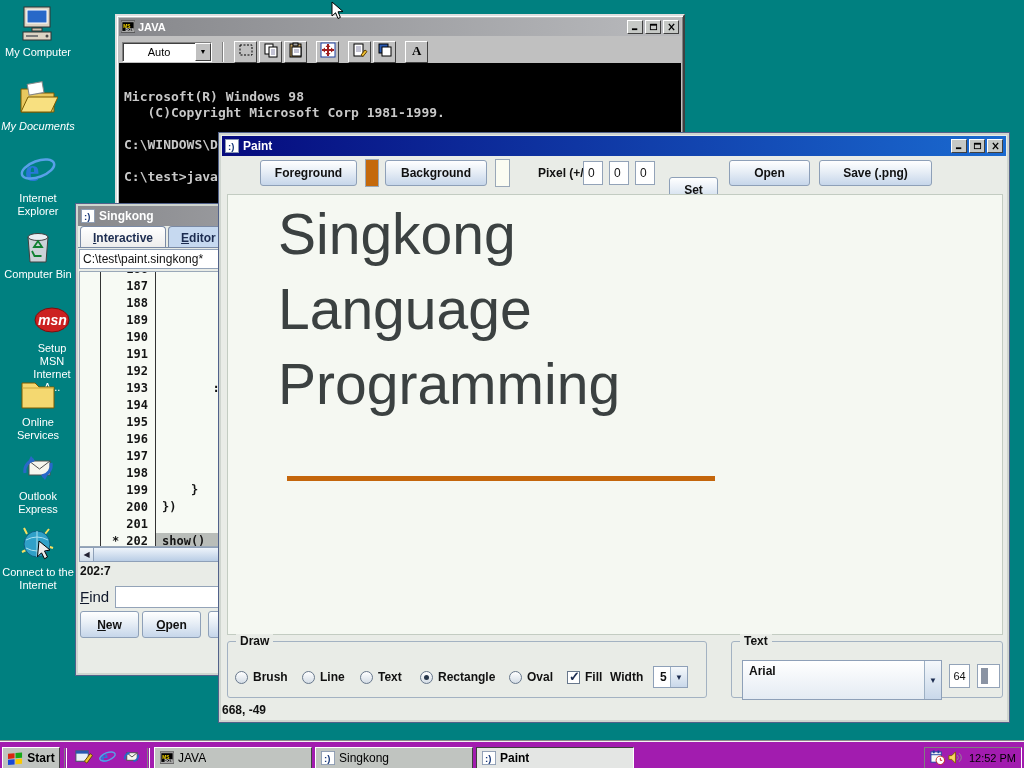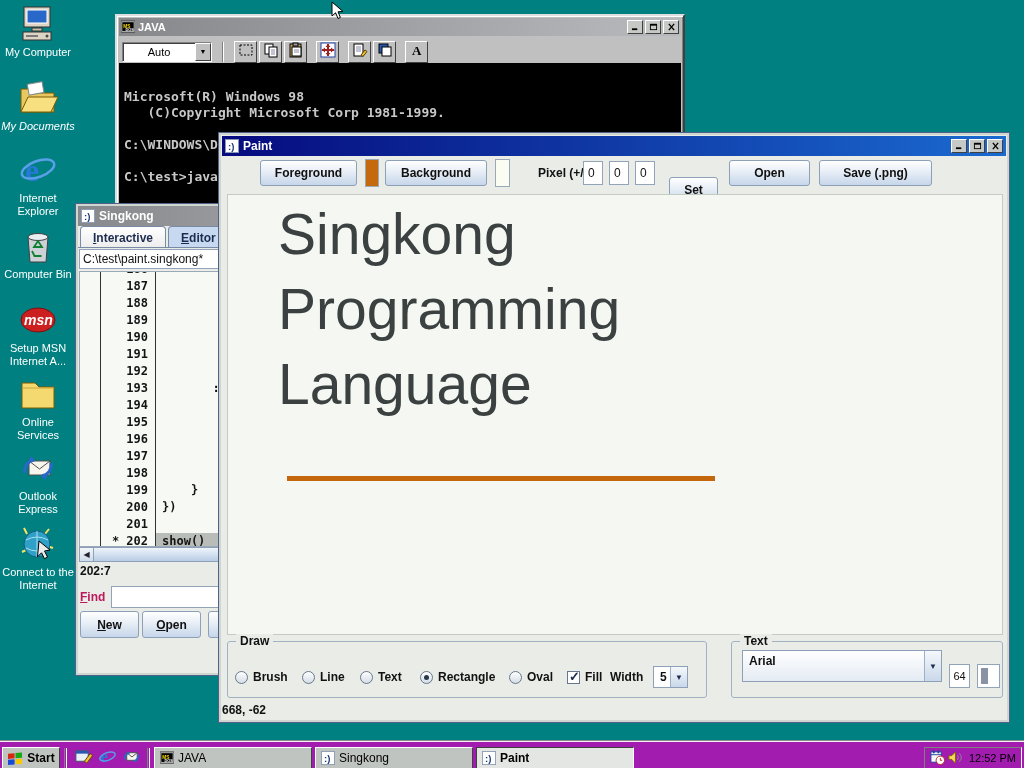--- a/index.html
+++ b/index.html
@@ -57,21 +57,21 @@
   #sk-rows { margin-top:-11px; }
   .erow { display:flex; height:17px; font-family:"DejaVu Sans Mono",monospace; font-weight:bold; font-size:12px; line-height:17px; color:#141414; padding-left:20px; }
   .enum { width:56px; text-align:right; padding-right:7px; border-left:1px solid #333; border-right:1px solid #333; }
   .ecode { flex:1; padding-left:6px; white-space:pre; }
   .ecode.cur { background:#b9bdb9; }
   #sk-hscroll { position:absolute; left:3px; right:3px; top:343px; height:15px; display:flex; }
   .harrow { width:15px; background:linear-gradient(#f2f6fa,#cfdcea); border:1px solid #8ea0b8; font-size:8px; color:#223; display:flex; align-items:center; justify-content:center; }
   .hthumb { flex:1; background:linear-gradient(#eef4fb,#b9cde5); border:1px solid #8ea0b8; border-left:none; }
   #sk-caret { position:absolute; left:4px; top:360px; font-weight:bold; font-size:12px; color:#111; }
   #sk-findrow { position:absolute; left:4px; right:3px; top:381px; height:23px; display:flex; align-items:center; gap:6px; }
-  #sk-findrow .flabel { font-weight:bold; font-size:12px; color:#be185d; }
+  #sk-findrow .flabel { font-weight:normal; font-size:15px; color:#0f172a; }
   #sk-find-input { flex:1; height:22px; }
   #sk-btnrow { position:absolute; left:4px; top:407px; height:28px; display:flex; gap:3px; }
   .sk-btn { width:59px; height:27px; }
 
   
   #paint-win { left:218px; top:132px; width:792px; height:591px; z-index:3; }
   #paint-toolbar { position:absolute; left:0; top:26px; width:100%; height:28px;margin-left:31px; }
   .pt-abs { position:absolute; }
   .swatch { position:absolute; top:0; height:28px; border:1px solid #9aa8b8; }
   .ptlabel { position:absolute; font-weight:bold; font-size:12px; color:#111; top:7px; }
@@ -84,21 +84,21 @@
   .radio-item { position:absolute; display:flex; align-items:center; gap:5px; font-weight:bold; font-size:12px; color:#111; height:22px; }
   .radio { width:13px; height:13px; border-radius:50%; border:1px solid #68788c; background:linear-gradient(#fff,#d4dde6); position:relative; }
   .radio.sel::after { content:""; position:absolute; left:3px; top:3px; width:5px; height:5px; border-radius:50%; background:#27364a; }
   .chk { width:13px; height:13px; border:1px solid #68788c; background:#fff; position:relative; }
   .chk.on::after { content:"\2713"; position:absolute; left:1px; top:-3px; font-size:13px; font-weight:bold; color:#1c2c50; }
   .scombo { position:absolute; display:flex; background:linear-gradient(#ffffff,#e4ebf3); border:1px solid #8ea0b8; }
   .scombo .cval { flex:1; font-weight:bold; font-size:12px; color:#111; padding:3px 0 0 6px; white-space:nowrap; overflow:hidden; }
   .scombo .carr { width:17px; border-left:1px solid #9db0c4; display:flex; align-items:center; justify-content:center; font-size:8px; color:#1c2c50; background:linear-gradient(#f5f8fb,#c9d8ea); }
   #paint-status { position:absolute; left:3px; top:570px; font-weight:bold; font-size:12px; color:#111; }
   #text-panel { left:512px; top:508px; width:272px; height:57px; }
-  #font-combo { left:10px; top:8px; width:200px; height:32px; }
+  #font-combo { left:10px; top:18px; width:200px; height:40px; }
   #size-field { position:absolute; left:217px; top:22px; width:21px; height:24px; text-align:center; font-size:11px; line-height:22px; }
   #cursor-field { position:absolute; left:245px; top:22px; width:23px; height:24px; }
   #cursor-block { position:absolute; left:3px; top:3px; width:7px; height:16px; background:#8a93a3; }
 
   
   #taskbar { position:absolute; left:0; top:741px; width:1024px; height:27px; background:#a21caf; border-top:1px solid #f4f4f4; box-shadow:0 -1px 0 #8a8a8a; display:flex; align-items:center; padding:16px 2px; z-index:5; }
   #start-btn { width:58px; height:22px; background:#c0c4c0; border:1px solid; border-color:#fff #404040 #404040 #fff; display:flex; align-items:center; justify-content:center; gap:3px; font-weight:bold; font-size:12px; }
   #start-btn svg { width:17px; height:15px; }
   .qsep { width:3px; height:20px; border-left:1px solid #808080; border-right:1px solid #fff; margin:0 4px; }
   .qlicon { width:24px; height:22px; display:flex; align-items:center; justify-content:center; }
@@ -148,21 +148,21 @@
       </div>
       <div class="desk-icon" style="top: 226px;">
         <div class="dicon"><svg viewBox="0 0 40 40">
             <path d="M10 11 L30 11 L28 36 L12 36 Z" fill="#ccd2d8" stroke="#404040"></path>
             <ellipse cx="20" cy="11" rx="10" ry="3.5" fill="#e8eef2" stroke="#404040"></ellipse>
             <path d="M16 21 l4 -6 l4 6 Z" fill="none" stroke="#108030" stroke-width="1.8"></path>
             <path d="M14 25 l2.5 5 h7" fill="none" stroke="#108030" stroke-width="1.8"></path>
           </svg></div>
         <div class="dlabel">Computer Bin</div>
       </div>
-      <div class="desk-icon" style="top: 300px;">
+      <div class="desk-icon" style="top: 300px; padding-left: 28px;">
         <div class="dicon"><svg viewBox="0 0 40 40">
             <ellipse cx="20" cy="20" rx="17" ry="12" fill="#cc2020" stroke="#7a0e0e"></ellipse>
             <text x="6" y="25" font-size="14" font-weight="bold" font-style="italic" fill="#fff">msn</text>
           </svg></div>
         <div class="dlabel">Setup MSN<br>Internet A...</div>
       </div>
       <div class="desk-icon" style="top: 374px;">
         <div class="dicon"><svg viewBox="0 0 40 40">
             <path d="M4 9 h13 l4 4 h15 v21 H4 Z" fill="#f4d870" stroke="#7a5a00"></path>
             <path d="M4 14 h32" stroke="#caa83c"></path>
@@ -420,22 +420,22 @@
       <input class="sfield pixfield" style="left: 333px;" value="0">
       <input class="sfield pixfield" style="left: 359px;" value="0">
       <input class="sfield pixfield" style="left: 385px;" value="0">
       <button class="sbtn pt-abs" style="left:419px;top:18px;width:49px;height:26px;">Set</button>
       <button class="sbtn pt-abs" style="left:479px;top:1px;width:81px;height:26px;">Open</button>
       <button class="sbtn pt-abs" style="left:569px;top:1px;width:113px;height:26px;">Save (.png)</button>
     </div>
     <div id="paint-canvas">
       <div id="canvas-text" style="color: rgb(59, 65, 65);">
           <div>Singkong</div>
+          <div>Language</div>
           <div>Programming</div>
-          <div>Language</div>
         </div>
       <div id="canvas-rule" style="background: rgb(196, 102, 12);"></div>
     </div>
     <div id="draw-panel" class="tborder">
       <span class="tlabel">Draw</span>
       <div id="draw-items">
         <span id="draw-radios"><span class="radio-item" style="left: 7px;">
               <span class="radio"></span>
               <span>Brush</span>
             </span><span class="radio-item" style="left: 74px;">
@@ -457,21 +457,21 @@
         </span>
         <span class="radio-item" style="left:382px;">
           <span>Width</span>
         </span>
         <span class="scombo" style="left:425px;top:0;width:35px;height:22px;">
           <span class="cval" style="background:#fff;">5</span>
           <span class="carr">▼</span>
         </span>
       </div>
     </div>
-    <div id="paint-status">668, -62</div>
+    <div id="paint-status">668, -49</div>
     <div id="text-panel" class="tborder">
       <span class="tlabel">Text</span>
       <span class="scombo" id="font-combo">
         <span class="cval">Arial</span>
         <span class="carr">▼</span>
       </span>
       <input id="size-field" class="sfield" value="64" style="">
       <span id="cursor-field" class="sfield" style="position:absolute;display:block;">
         <span id="cursor-block"></span>
       </span>

